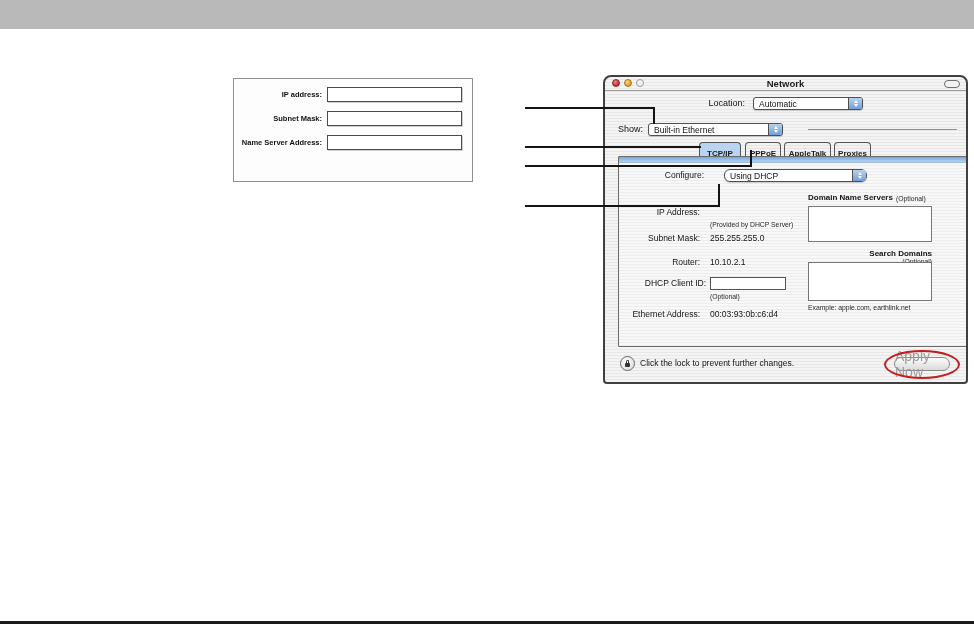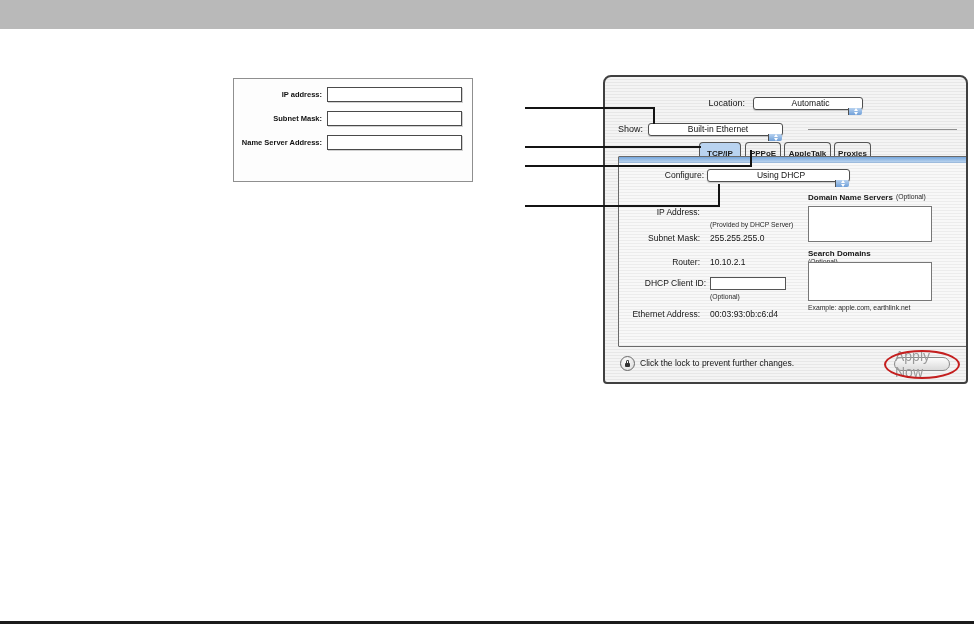--- a/index.html
+++ b/index.html
@@ -37,21 +37,21 @@
   .win-title { text-align:center; font-size:9.5px; font-weight:700; color:#1c1c1c; line-height:13px; }
   .pill { position:absolute; right:6px; top:3px; width:14px; height:6px; border:1.5px solid #6f6f6f; border-radius:4px; background:#f2f2f2; }
 
   .w-abs { position:absolute; }
   .w-label { font-size:9px; color:#141414; line-height:12px; }
   .right { text-align:right; }
 
   .popup {
     position:absolute; box-sizing:border-box; height:13px; background:#fff;
     border:1px solid #4f4f4f; border-radius:3px; display:flex; align-items:center;
-    font-size:8.5px; color:#111; padding-left:5px; box-shadow:0 1px 1px rgba(0,0,0,.18);flex-direction:column;
+    font-size:8.5px; color:#111; padding-left:5px; box-shadow:0 1px 1px rgba(0,0,0,.18);
   }
   .stepper {
     margin-left:auto; width:13px; height:100%; border-left:1px solid #4f4f4f; border-radius:0 2px 2px 0;
     background:linear-gradient(180deg,#b7d2f0,var(--accent-blue,#6f9fd8));
     display:flex; flex-direction:column; align-items:center; justify-content:center; gap:1px;
   }
   .tri-up   { width:0; height:0; border-left:2.5px solid transparent; border-right:2.5px solid transparent; border-bottom:3px solid #fff; }
   .tri-down { width:0; height:0; border-left:2.5px solid transparent; border-right:2.5px solid transparent; border-top:3px solid #fff; }
 
   .divider { position:absolute; height:1px; background:#909090; }
@@ -68,21 +68,21 @@
   .panel {
     position:absolute; left:13px; top:79px; width:404px; height:191px; box-sizing:border-box;
     border:1px solid #6a6a6a; border-radius:1px;
     background:repeating-linear-gradient(180deg,#f8f8f8 0px,#f8f8f8 2px,#ececec 2px,#ececec 3px);
   }
   .blue-band { height:5px; background:linear-gradient(180deg,#77a7dc,#b8d2ee); border-bottom:1px solid #9dbbdd; }
   .p-label { position:absolute; left:0; width:81px; text-align:right; font-size:8.5px; color:#141414; line-height:11px; }
   .p-value { position:absolute; left:91px; font-size:8.5px; color:#141414; line-height:11px; }
   .p-note  { position:absolute; left:91px; font-size:6.8px; color:#2a2a2a; line-height:9px; }
   .p-field { position:absolute; box-sizing:border-box; background:#fff; border:1px solid #555; }
-  .col2-head { position:absolute; left:189px; width:124px; display:flex; align-items:flex-start; font-size:8px; font-weight:700; color:#141414; }
+  .col2-head { position:absolute; left:189px; width:124px; display:flex; align-items:flex-end; font-size:8px; font-weight:700; color:#141414; }
   .col2-opt { font-size:6.8px; font-weight:400; color:#2a2a2a; }
   .col2-box { position:absolute; left:189px; width:124px; box-sizing:border-box; background:#fff; border:1px solid #777; }
   .col2-example { position:absolute; left:189px; font-size:6.8px; color:#2a2a2a; }
 
   .lock-btn {
     position:absolute; left:15px; top:279px; width:13px; height:13px; border-radius:50%;
     border:1px solid #6a6a6a; background:radial-gradient(circle at 40% 35%,#fdfdfd,#d8d8d8);
     display:flex; align-items:center; justify-content:center;
   }
   .lock-glyph { position:relative; width:5px; height:4px; background:#333; border-radius:1px; margin-top:2px; }
@@ -127,20 +127,29 @@
   <div class="callout" style="left:525px; top:107px; width:130px; height:2px;"></div>
   <div class="callout" style="left:653px; top:107px; width:2px;  height:17px;"></div>
   <div class="callout" style="left:525px; top:146px; width:176px; height:2px;"></div>
   <div class="callout" style="left:525px; top:165px; width:227px; height:2px;"></div>
   <div class="callout" style="left:750px; top:150px; width:2px;  height:17px;"></div>
   <div class="callout" style="left:525px; top:204.5px; width:195px; height:2px;"></div>
   <div class="callout" style="left:718px; top:184px; width:2px;  height:22px;"></div>
 
   <div class="mac-window">
 
+    <div class="title-bar">
+      <div class="lights">
+        <div class="light close"></div>
+        <div class="light min"></div>
+        <div class="light zoom"></div>
+      </div>
+      <div class="win-title">Network</div>
+      <div class="pill"></div>
+    </div>
 
     <div class="w-abs w-label right" style="left:60px; top:20px; width:80px;">Location:</div>
     <div class="popup" style="left:148px; top:20px; width:110px;">
       <span>Automatic</span>
       <span class="stepper">
           <span class="tri-up"></span>
           <span class="tri-down"></span>
         </span>
     </div>
 
@@ -158,21 +167,21 @@
       <div class="tab selected" style="width:42px;">TCP/IP</div>
       <div class="tab" style="width:36px; margin-left:4px;">PPPoE</div>
       <div class="tab" style="width:47px; margin-left:3px;">AppleTalk</div>
       <div class="tab" style="width:37px; margin-left:3px;">Proxies</div>
     </div>
 
     <div class="panel">
       <div class="blue-band"></div>
 
       <div class="p-label" style="top:13px; width:85px;">Configure:</div>
-      <div class="popup" style="left:88px; top:12px; width:143px;">
+      <div class="popup" style="left:105px; top:12px; width:143px;border-radius:6px;">
         <span>Using DHCP</span>
         <span class="stepper">
             <span class="tri-up"></span>
             <span class="tri-down"></span>
           </span>
       </div>
 
       <div class="p-label" style="top:50px;">IP Address:</div>
       <div class="p-note" style="top:63px;">(Provided by DHCP Server)</div>
 

